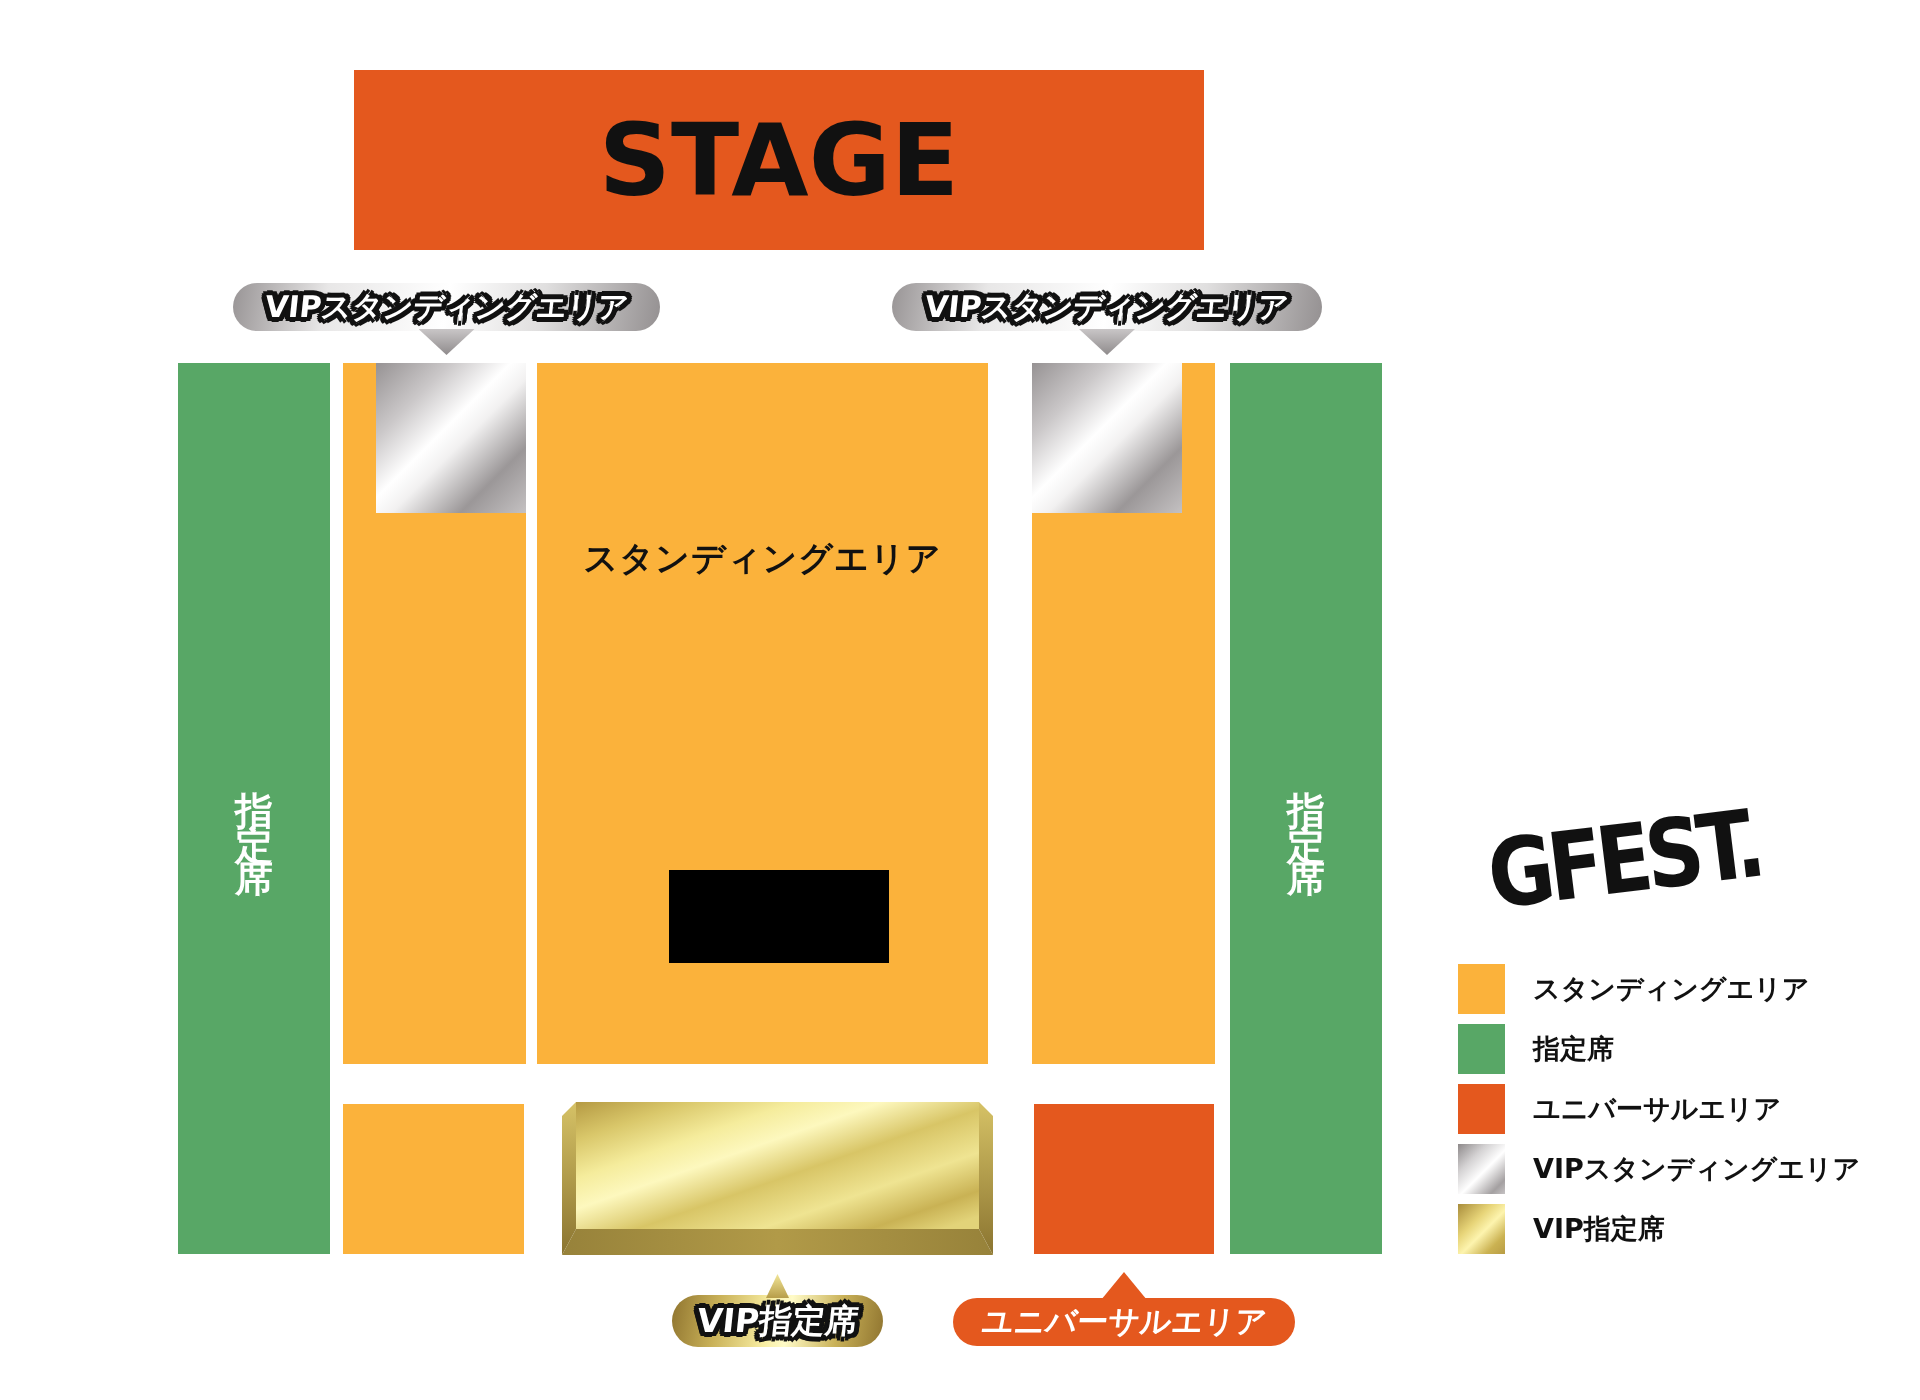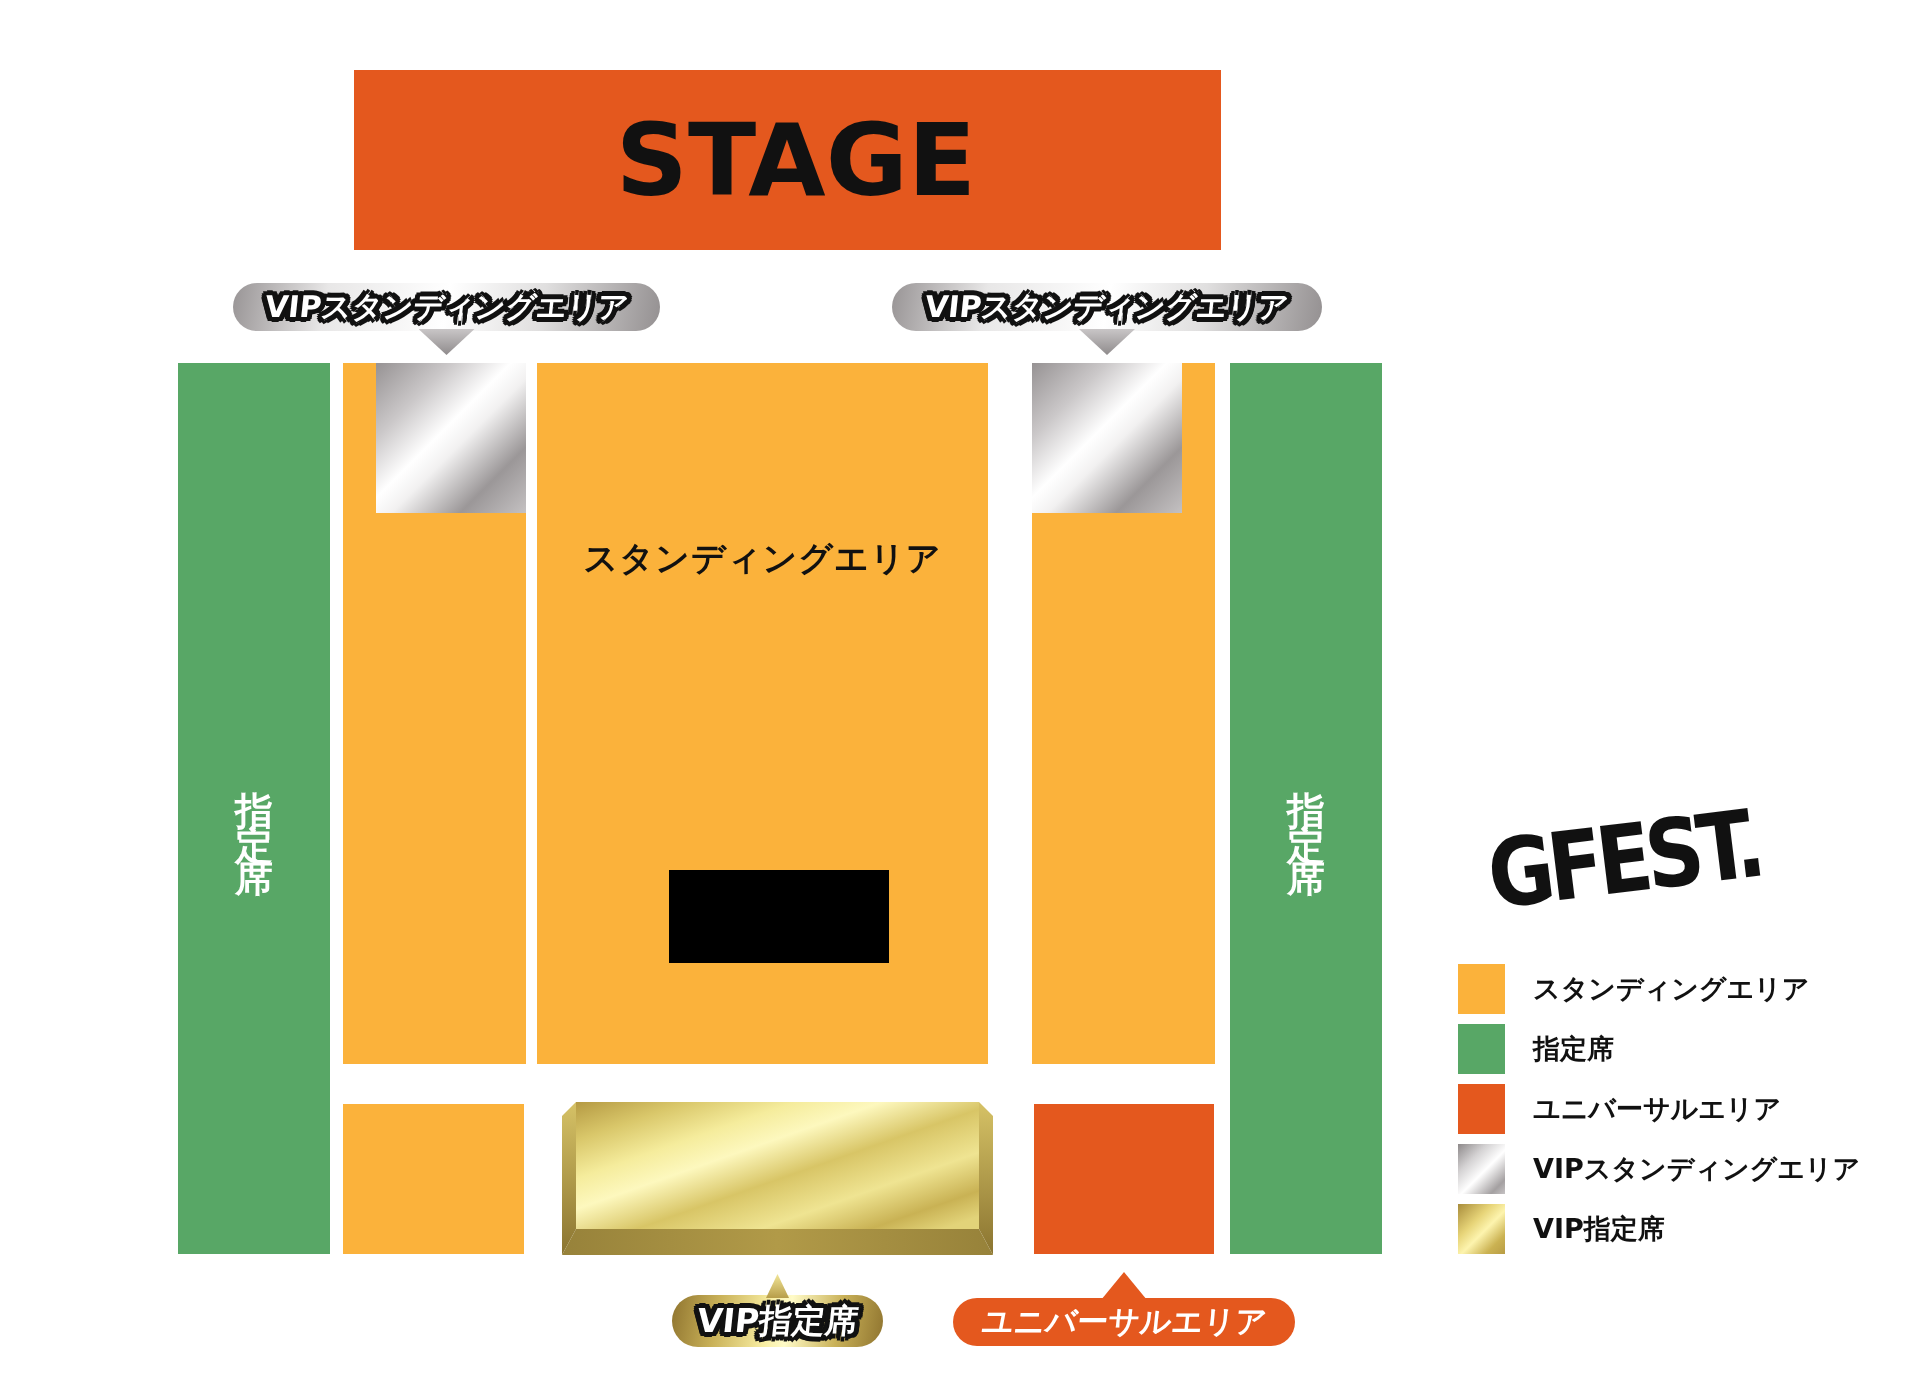--- a/index.html
+++ b/index.html
@@ -3,21 +3,21 @@
 <meta charset="utf-8">
 <style>
   html,body{margin:0;padding:0;background:#ffffff;}
   #canvas{
     position:relative;width:1920px;height:1400px;background:#ffffff;overflow:hidden;
     font-family:"DejaVu Sans","Liberation Sans",sans-serif;
   }
   
   .stage{
     position:absolute;left:354px;top:70px;width:850px;height:180px;
-    background:#E4581E;display:flex;align-items:center;justify-content:center;padding-left:17px;
+    background:#E4581E;display:flex;align-items:center;justify-content:center;
   }
   .stage-label{
     color:#111111;font-size:100px;font-weight:bold;letter-spacing:0px;
   }
   
   .callout-pill{
     position:absolute;height:48px;border-radius:26px;
     display:flex;align-items:center;justify-content:center;
     background:linear-gradient(100deg,#989495 0%,#E8E7E7 22%,#FFFFFF 50%,#E0DFDF 72%,#949091 100%);
   }

